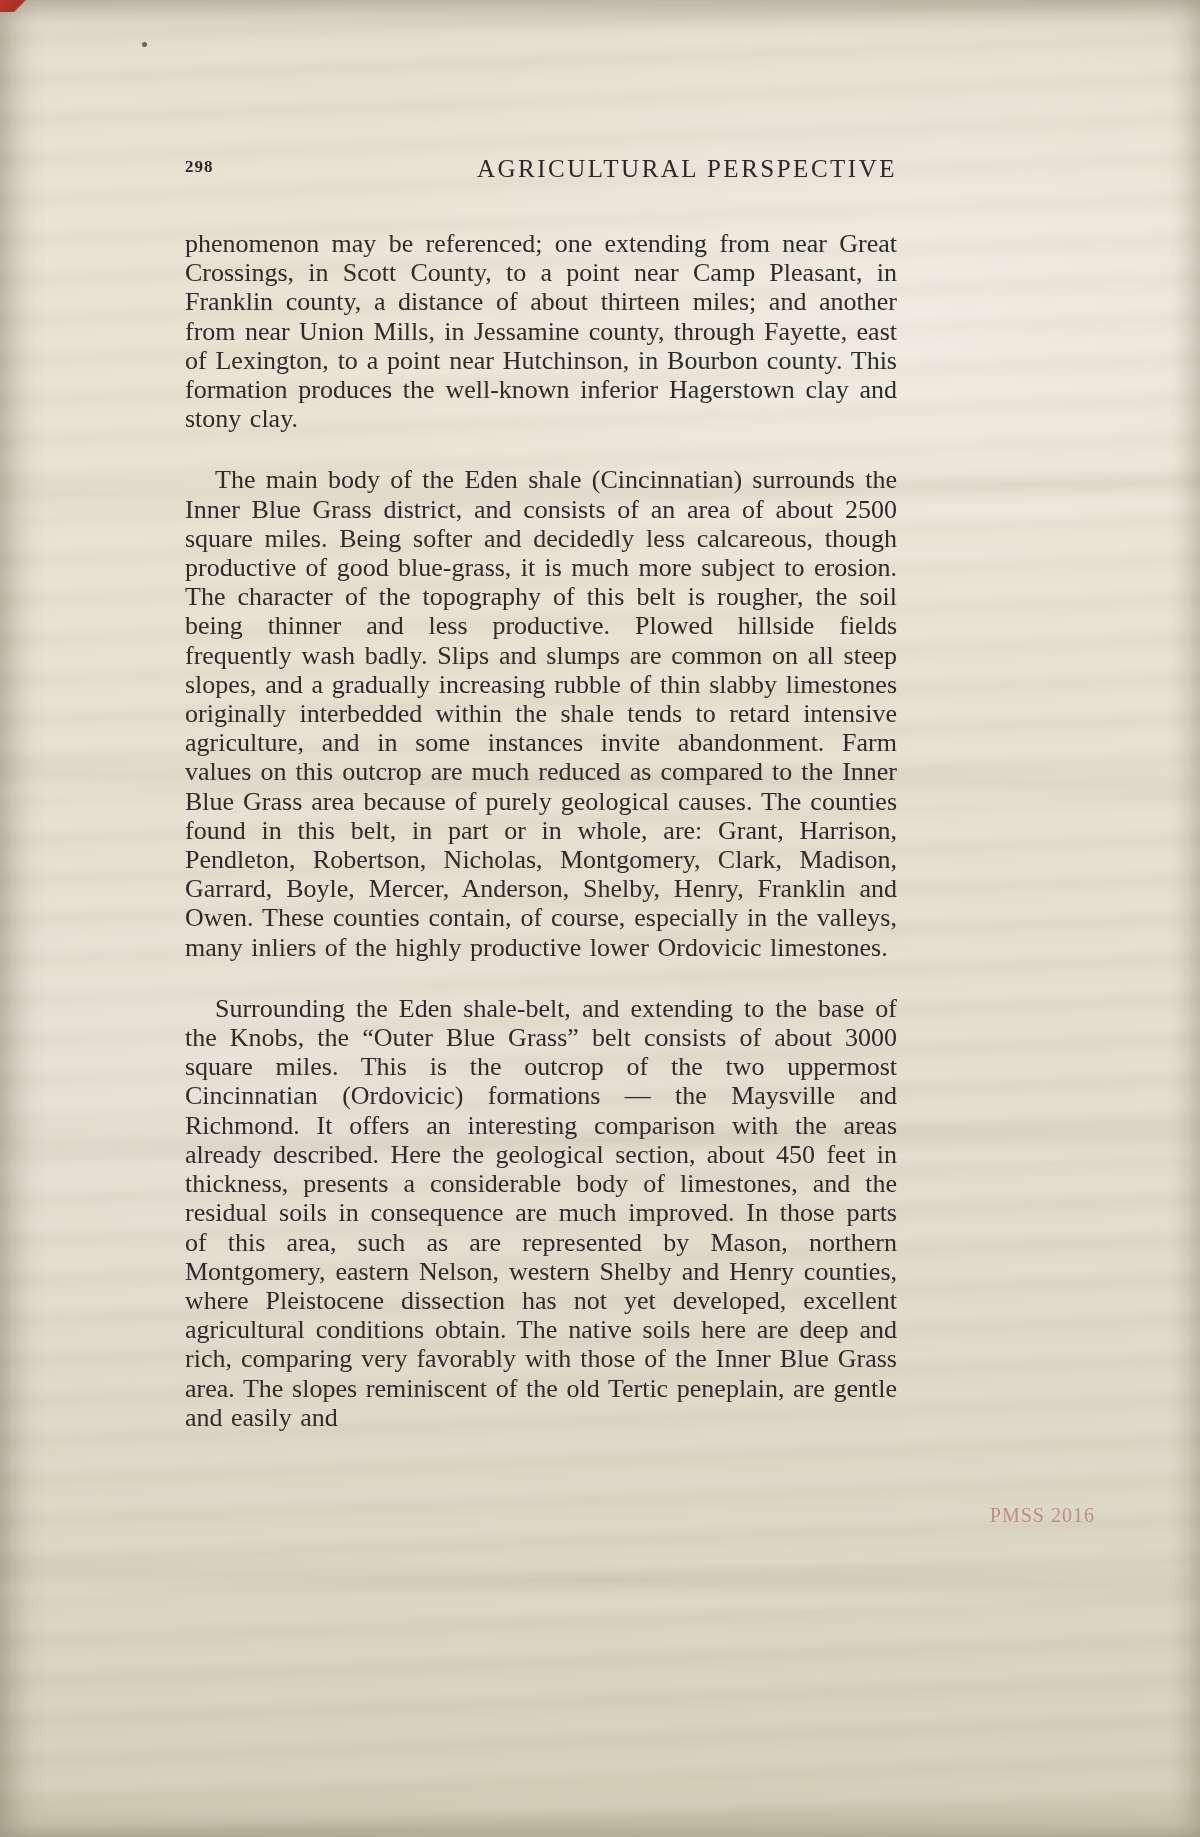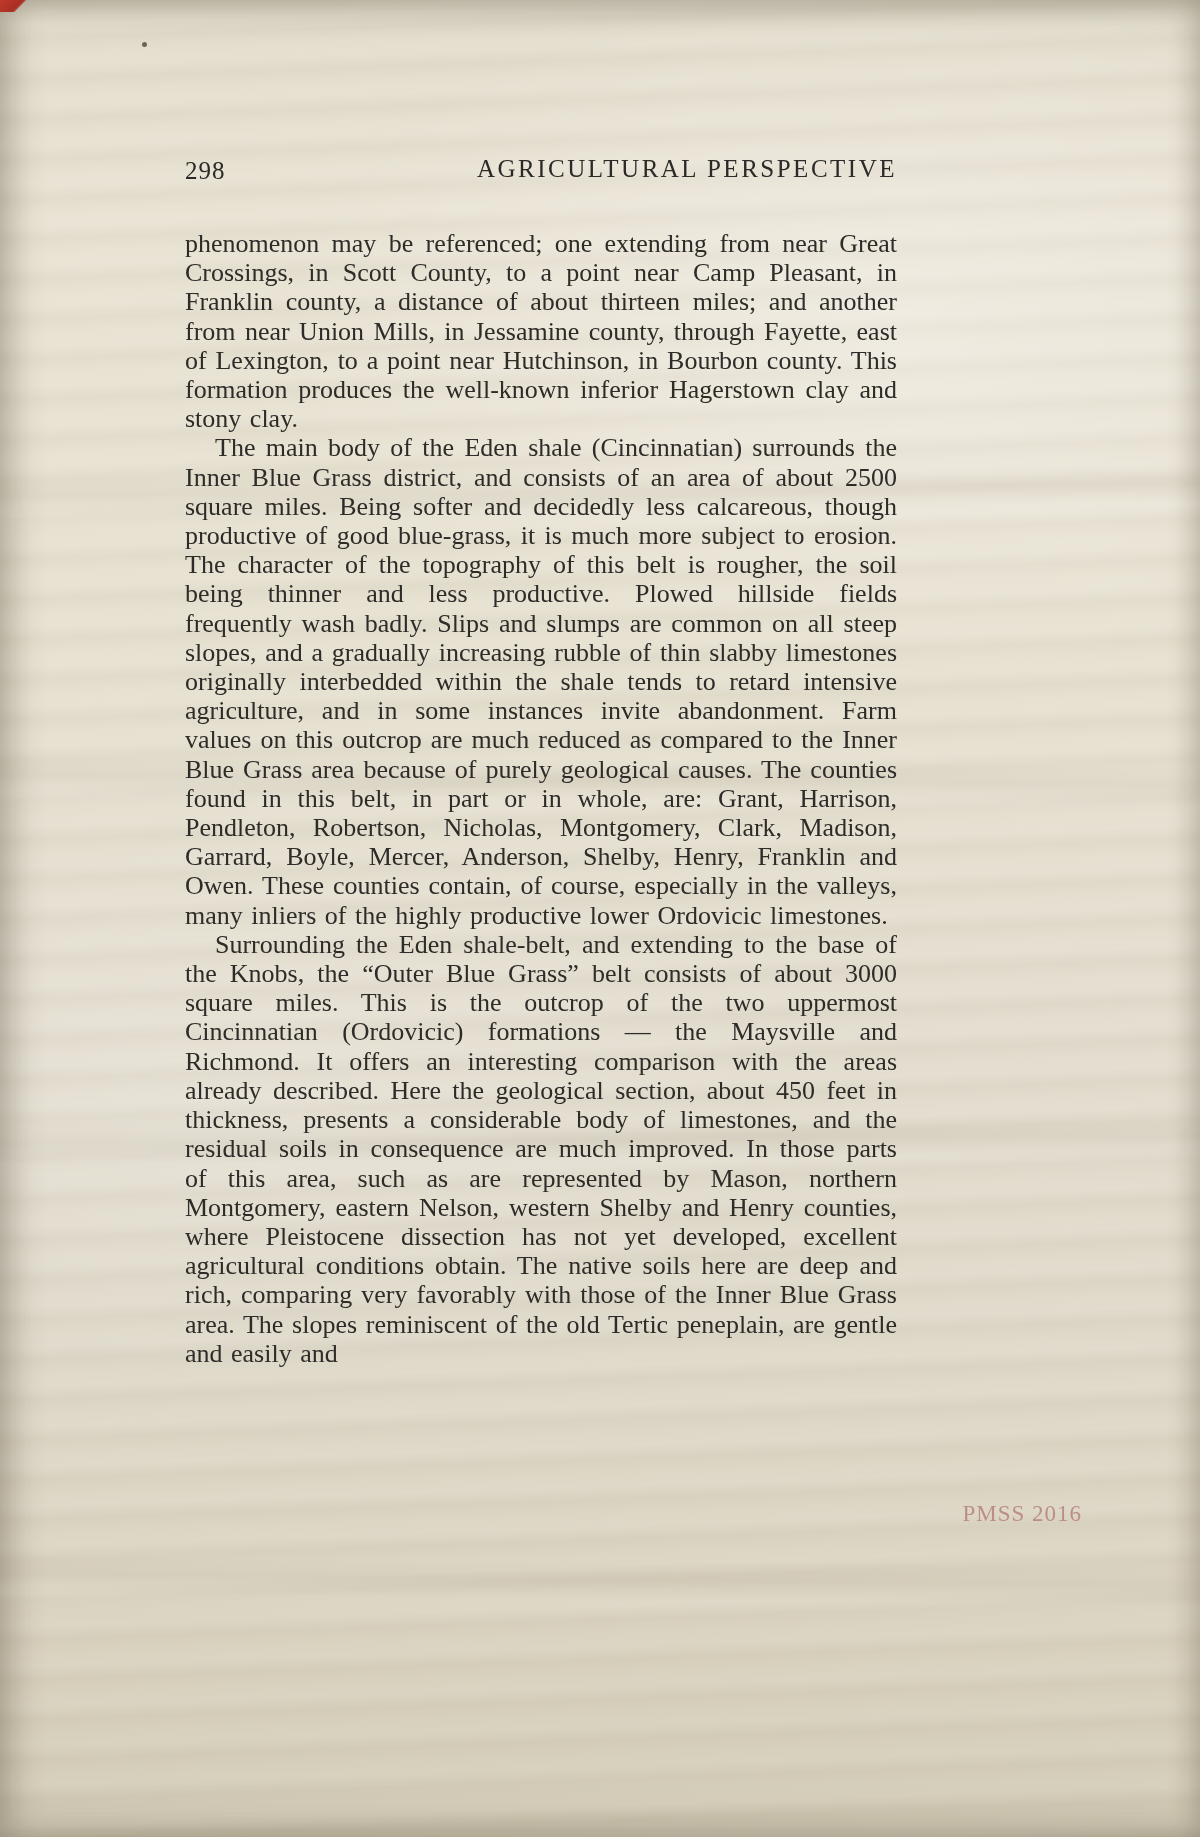--- a/index.html
+++ b/index.html
@@ -79,22 +79,23 @@
   }
   .running-head {
     position: relative;
     height: 46px;
     margin-bottom: 28px;
   }
   .page-number {
     position: absolute;
     left: 0;
     top: 2px;
-    font-size: 25px;
+    font-size: 17px;
     letter-spacing: 1px;
+    font-weight: bold;
   }
   .head-title {
     position: absolute;
     left: 0;
     right: 0;
     top: 0;
     text-align: right;
     font-size: 25px;
     letter-spacing: 2.5px;
     white-space: nowrap;
@@ -102,26 +103,27 @@
   .body-text p {
     margin: 0;
     font-size: 26px;
     line-height: 29.2px;
     text-align: justify;
     word-spacing: 2px;
     color: #2e2c29;
   }
   .body-text p.indented {
     text-indent: 30px;
+    margin-top: 32px;
   }
   .watermark {
     position: absolute;
-    right: 118px;
+    right: 105px;
     bottom: 310px;
-    font-size: 23px;
+    font-size: 20px;
     letter-spacing: 1px;
     color: rgba(176,118,118,0.75);
     font-family: "Liberation Serif", "DejaVu Serif", serif;
   }
 </style>
 </head>
 <body>
 
 <div class="page">
 

